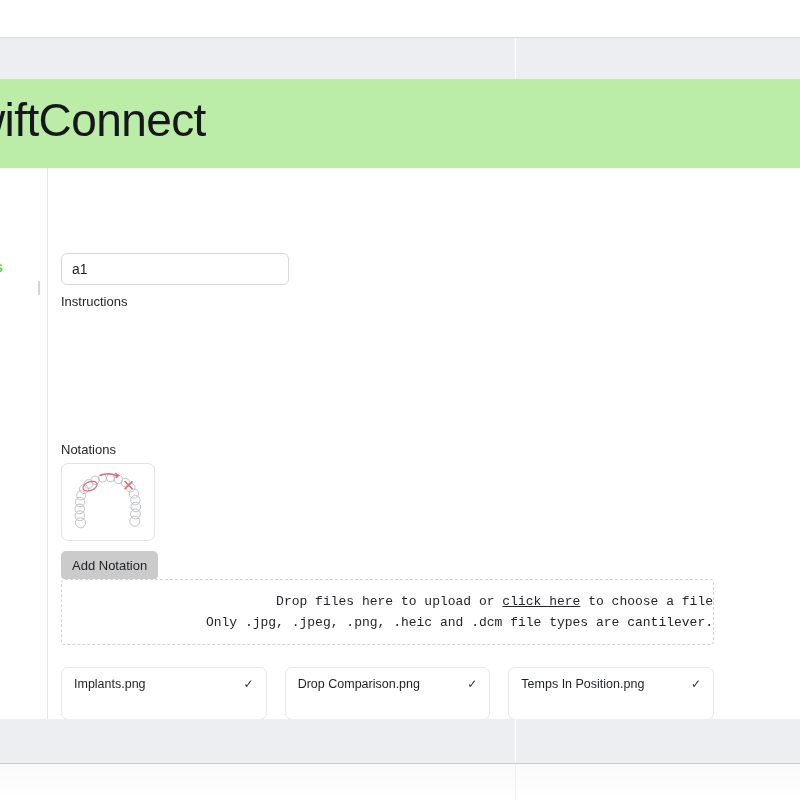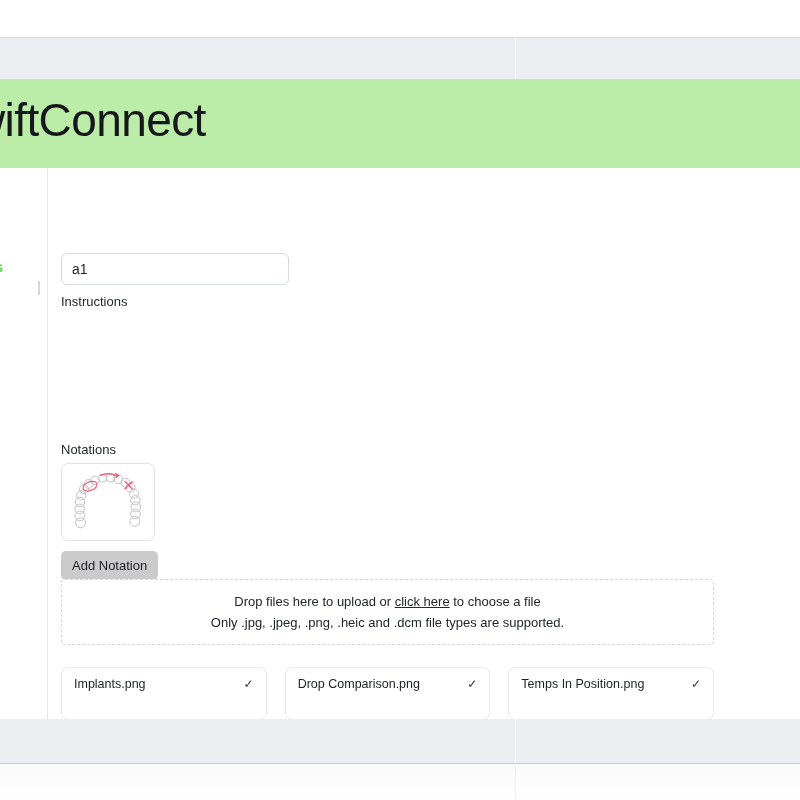--- a/index.html
+++ b/index.html
@@ -193,23 +193,24 @@
   
   .dropzone {
     width: 653px;
     height: 66px;
     box-sizing: border-box;
     border: 1px dashed #d2d5d9;
     border-radius: 4px;
     background: #ffffff;
     display: flex;
     flex-direction: column;
-    align-items: center;
+    align-items: flex-end;
     justify-content: center;
     gap: 5px;
+    font-family: Liberation Mono, monospace;
   }
   .dz-line {
     font-size: 13px;
     color: #23262a;
     line-height: 16px;
   }
   .dz-link {
     color: #23262a;
     text-decoration: underline;
     cursor: pointer;
@@ -311,21 +312,21 @@
         </div>
         <button class="btn btn-grey" style="margin-top:10px;">Add Notation</button>
       </div>
 
       <div style="position:absolute; left:0; top:411px;">
 
         <div class="dropzone">
           <div class="dz-line">
             <span>Drop files here to upload or </span><span class="dz-link">click here</span><span> to choose a file</span>
           </div>
-          <div class="dz-line">Only .jpg, .jpeg, .png, .heic and .dcm file types are supported.</div>
+          <div class="dz-line">Only .jpg, .jpeg, .png, .heic and .dcm file types are cantilever.</div>
         </div>
 
         <div class="cards" style="margin-top:22px;">
           <div class="card">
             <div class="card-top">
               <span class="card-name">Implants.png</span>
               <span class="card-check">✓</span>
             </div>
 
           </div>

